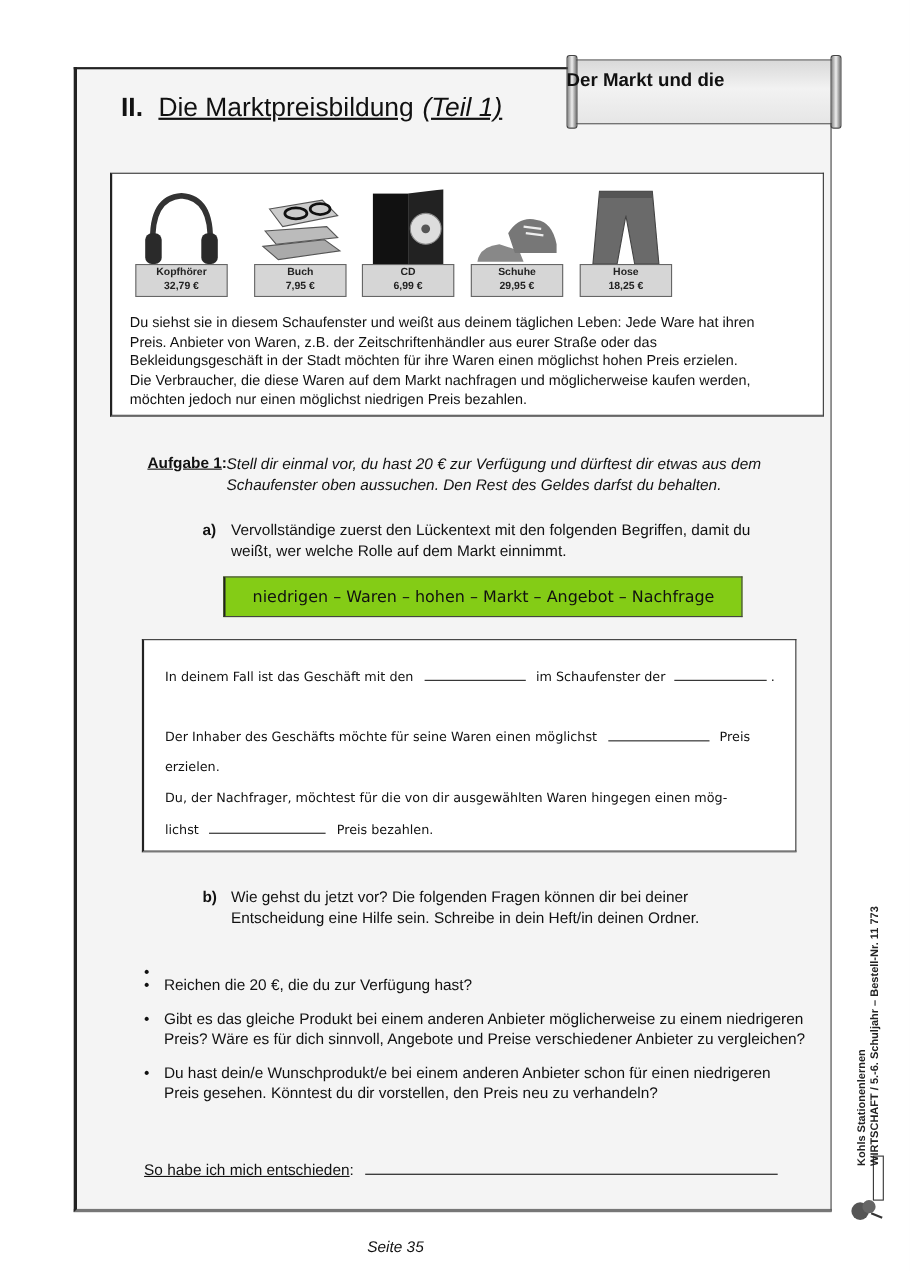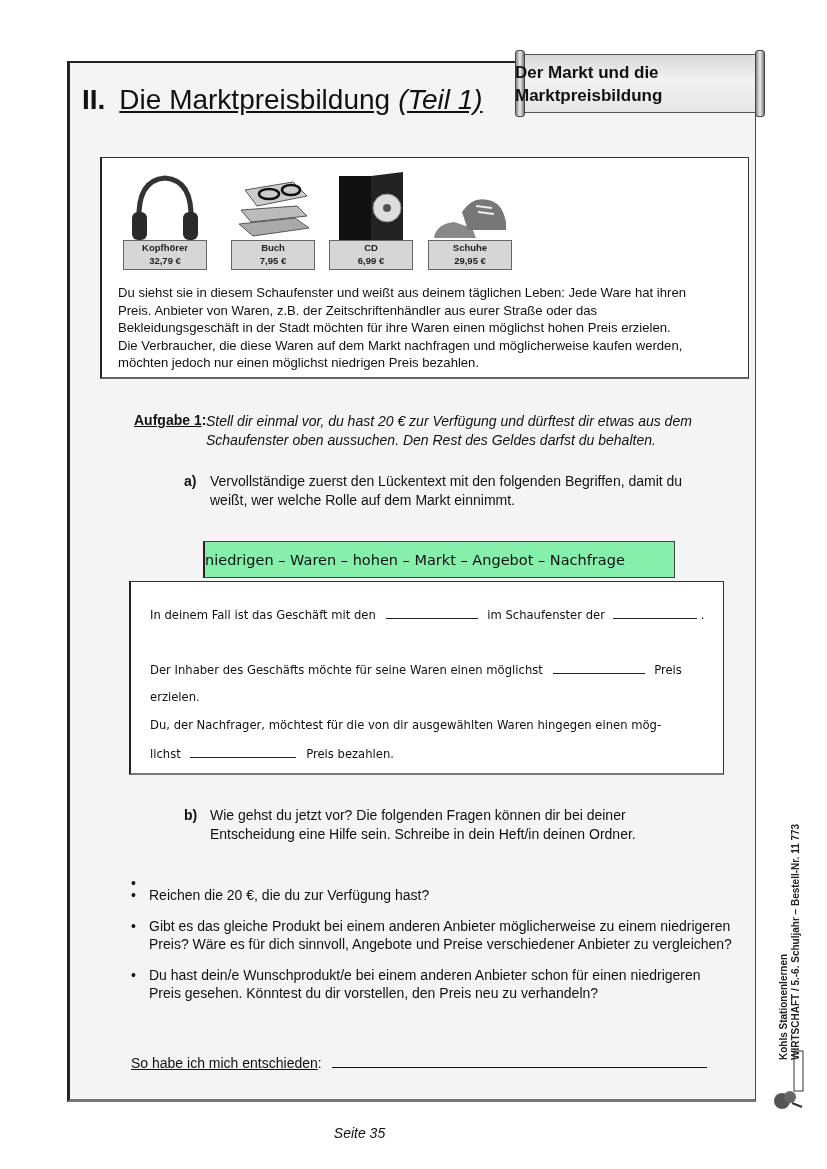--- a/index.html
+++ b/index.html
@@ -10,43 +10,43 @@
            border-right:1.5px solid #444; border-bottom:3px solid #777; box-sizing:border-box; }
   .scroll { position:absolute; left:515px; top:50px; width:250px; height:67px; }
   .scroll .body { position:absolute; left:8px; top:4px; right:8px; bottom:4px;
                   background:linear-gradient(180deg,#d9d9d9 0%,#f2f2f2 45%,#e6e6e6 100%);
                   border-top:1px solid #555; border-bottom:1px solid #555; }
   .scroll .roll { position:absolute; top:0; width:10px; height:67px;
                   background:linear-gradient(90deg,#888,#eee 50%,#777); border:1px solid #444; border-radius:3px; box-sizing:border-box; }
   .scroll .roll.l { left:0; } .scroll .roll.r { right:0; }
   .scroll .txt { position:absolute; left:0; right:0; top:11px; text-align:left;
                  font-weight:bold; font-size:17px; line-height:23px; color:#111; }
-  .title { position:absolute; left:82px; top:84px; font-size:28px; }
+  .title { position:absolute; left:110px; top:84px; font-size:24px; }
   .title .num { font-weight:bold; margin-right:14px; }
   .title .main { text-decoration:underline; }
   .title .part { font-style:italic; text-decoration:underline; margin-left:8px; }
 
   .shop { position:absolute; left:100px; top:157px; width:649px; height:222px;
           background:#fff; border:1px solid #333; border-left:2px solid #222; border-bottom:2px solid #666; box-sizing:border-box; }
   .item { position:absolute; top:14px; width:84px; height:96px; }
   .pic { position:absolute; left:4px; top:0; width:76px; height:68px; }
   .tag { position:absolute; left:0; top:68px; width:82px; height:28px; background:#d6d6d6;
          border:1px solid #666; text-align:center; font-size:9.5px; line-height:13px; font-weight:bold; color:#222; }
   .shop-text { position:absolute; left:16px; top:126px; width:595px; font-size:13.1px; line-height:17.6px; }
 
   .aufgabe { position:absolute; left:106px; top:412px; font-size:14px; }
   .aufgabe .lbl { font-weight:bold; text-decoration:underline;margin-left:28px; }
   .aufgabe-text { position:absolute; left:206px; top:412px; width:540px; font-size:14px; line-height:18.5px; font-style:italic; }
   .sub { position:absolute; font-size:14px; line-height:18.5px; }
   .sub .letter { position:absolute; left:0; top:0; font-weight:bold; }
   .sub .txt { position:absolute; left:26px; top:0; width:480px; }
 
-  .words { position:absolute; left:203px; top:541px; width:472px; height:37px; background:#86efac;
+  .words { position:absolute; left:203px; top:524px; width:472px; height:37px; background:#84cc16;
            border:1px solid #444; border-left:2px solid #222; box-sizing:border-box;
-           text-align:left; font-family:"DejaVu Sans", sans-serif; font-size:14.5px; line-height:36px; }
+           text-align:center; font-family:"DejaVu Sans", sans-serif; font-size:14.5px; line-height:36px; }
 
   .gap { position:absolute; left:129px; top:581px; width:595px; height:194px; background:#fff;
          border:1px solid #333; border-left:2px solid #222; border-bottom:2px solid #777; box-sizing:border-box; }
   .gap-line { position:absolute; left:19px; font-family:"DejaVu Sans", sans-serif; font-size:11.6px; white-space:nowrap; }
   .blank { display:inline-block; border-bottom:1px solid #222; height:11px; vertical-align:baseline; }
 
   .bullets { position:absolute; left:131px; top:874px; width:600px; font-size:14px; line-height:18.5px; }
   .bullet { position:relative; padding-left:18px; margin-bottom:12px; }
   .bullet .dot { position:absolute; left:0; top:0; }
   .decision { position:absolute; left:131px; top:1055px; font-size:14px; }
@@ -62,21 +62,20 @@
 <body>
 
 <div class="frame"></div>
 
 <div class="scroll">
   <div class="body"></div>
   <div class="roll l"></div>
   <div class="roll r"></div>
   <div class="txt">
     <div>Der Markt und die</div>
-    <div>Marktpreisbildung</div>
   </div>
 </div>
 
 <div class="title">
   <span class="num">II.</span><span class="main">Die Marktpreisbildung</span><span class="part">(Teil 1)</span>
 </div>
 
 <div class="shop">
 
   <div class="item" style="left:21px">
@@ -123,20 +122,30 @@
       <path d="M2 66 Q4 52 22 50 L40 56 L44 66 Z" fill="#888"></path>
       <path d="M30 40 Q40 24 56 28 Q70 30 74 50 L74 58 L36 58 Z" fill="#777"></path>
       <path d="M44 34 L60 36 M46 40 L62 42" stroke="#eee" stroke-width="2"></path>
     </svg>
     <div class="tag">
       <div>Schuhe</div>
       <div>29,95 €</div>
     </div>
   </div>
 
+  <div class="item" style="left:425px">
+    <svg class="pic" viewBox="0 0 76 68">
+      <path d="M14 2 L62 2 L68 68 L46 68 L38 24 L30 68 L8 68 Z" fill="#6a6a6a" stroke="#444"></path>
+      <rect x="14" y="2" width="48" height="6" fill="#555"></rect>
+    </svg>
+    <div class="tag">
+      <div>Hose</div>
+      <div>18,25 €</div>
+    </div>
+  </div>
 
   <div class="shop-text">
     <div>Du siehst sie in diesem Schaufenster und weißt aus deinem täglichen Leben: Jede Ware hat ihren Preis. Anbieter von Waren, z.B. der Zeitschriftenhändler aus eurer Straße oder das Bekleidungsgeschäft in der Stadt möchten für ihre Waren einen möglichst hohen Preis erzielen.</div>
     <div>Die Verbraucher, die diese Waren auf dem Markt nachfragen und möglicherweise kaufen werden, möchten jedoch nur einen möglichst niedrigen Preis bezahlen.</div>
   </div>
 </div>
 
 <div class="aufgabe"><span class="lbl">Aufgabe 1</span><b>:</b></div>
 <div class="aufgabe-text">Stell dir einmal vor, du hast 20 € zur Verfügung und dürftest dir etwas aus dem Schaufenster oben aussuchen. Den Rest des Geldes darfst du behalten.</div>
 

